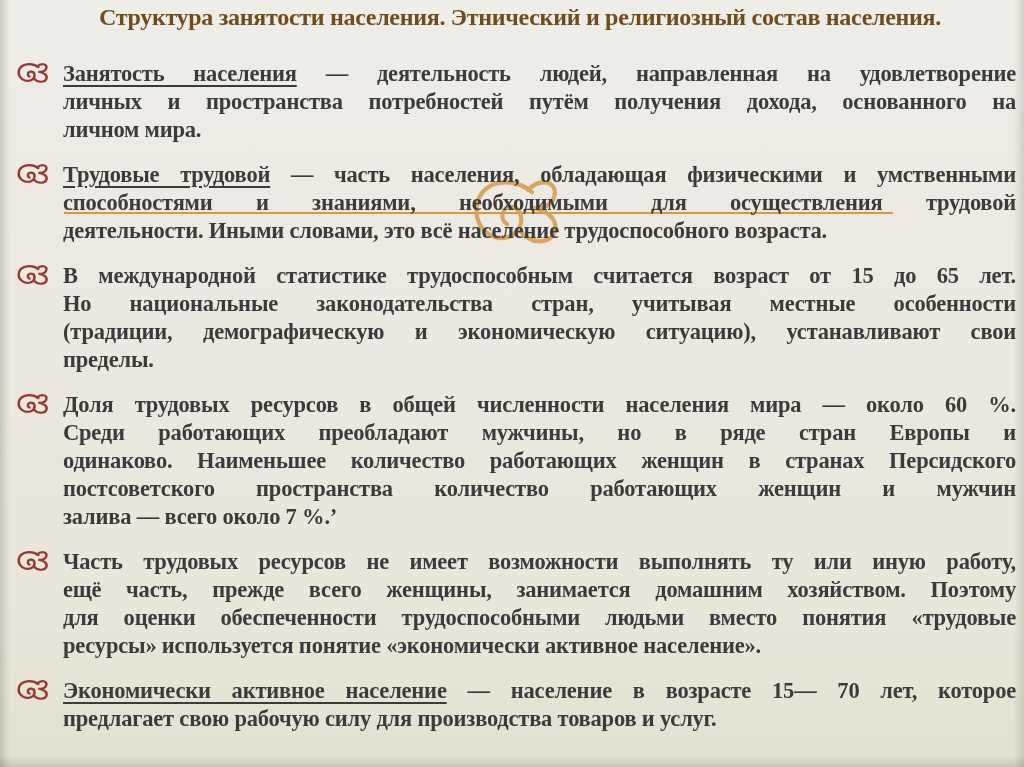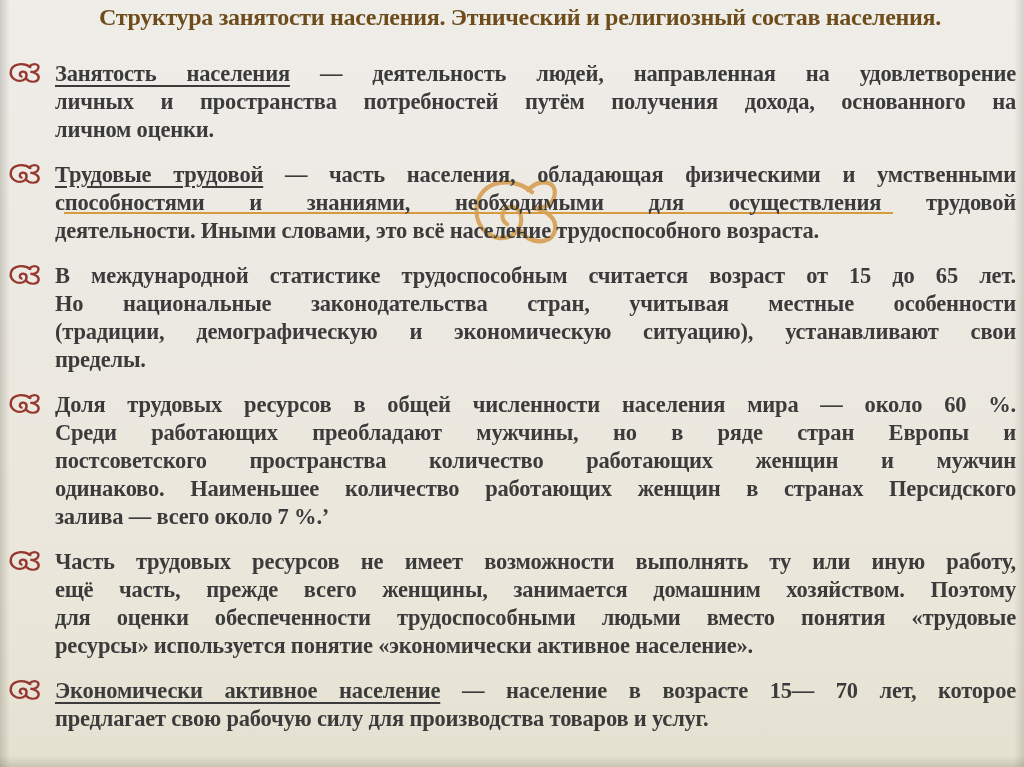--- a/index.html
+++ b/index.html
@@ -26,21 +26,21 @@
     text-align:center;
     color:#6E4C1C;
     font-weight:bold;
     font-size:24px;line-height:28px;
     letter-spacing:-0.3px;
   }
   .title .t-line{white-space:nowrap;padding-left:16px;}
 
   .content{position:absolute;left:55px;top:60px;width:961px;z-index:2;}
   ul.bullets{list-style:none;margin:0;padding:0;}
-  li.para{position:relative;margin:0 0 17px 0;}
+  li.para{position:relative;margin:0 0 17px 8px;}
   li.para:last-child{margin-bottom:0;}
 
   .bullet{
     position:absolute;left:-48px;top:2px;
     width:34px;height:23px;
     color:#96382F;
   }
   .bullet svg,.orn svg{display:block;width:100%;height:100%;}
 
   .line{
@@ -106,21 +106,21 @@
     <ul class="bullets">
 
       <li class="para">
         <span class="bullet">
           <svg viewBox="0 0 48 36" preserveAspectRatio="none">
               <use href="#orn-glyph" stroke-width="3.4"></use>
             </svg>
         </span>
         <div class="line"><span class="lead">Занятость населения</span><span> — деятельность людей, направленная на удовлетворение</span></div>
         <div class="line">личных и пространства потребностей путём получения дохода, основанного на</div>
-        <div class="line last">личном оценки.</div>
+        <div class="line last">личном мира.</div>
       </li>
 
       <li class="para">
         <span class="bullet">
           <svg viewBox="0 0 48 36" preserveAspectRatio="none">
               <use href="#orn-glyph" stroke-width="3.4"></use>
             </svg>
         </span>
         <div class="line"><span class="lead">Трудовые трудовой</span><span> — часть населения, обладающая физическими и умственными</span></div>
         <div class="line">способностями и знаниями, необходимыми для осуществления трудовой</div>
@@ -140,22 +140,22 @@
       </li>
 
       <li class="para">
         <span class="bullet">
           <svg viewBox="0 0 48 36" preserveAspectRatio="none">
               <use href="#orn-glyph" stroke-width="3.4"></use>
             </svg>
         </span>
         <div class="line">Доля трудовых ресурсов в общей численности населения мира — около 60 %.</div>
         <div class="line">Среди работающих преобладают мужчины, но в ряде стран Европы и</div>
+        <div class="line">одинаково. Наименьшее количество работающих женщин в странах Персидского</div>
         <div class="line">постсоветского пространства количество работающих женщин и мужчин</div>
-        <div class="line">одинаково. Наименьшее количество работающих женщин в странах Персидского</div>
         <div class="line last">залива — всего около 7 %.’</div>
       </li>
 
       <li class="para">
         <span class="bullet">
           <svg viewBox="0 0 48 36" preserveAspectRatio="none">
               <use href="#orn-glyph" stroke-width="3.4"></use>
             </svg>
         </span>
         <div class="line">Часть трудовых ресурсов не имеет возможности выполнять ту или иную работу,</div>

